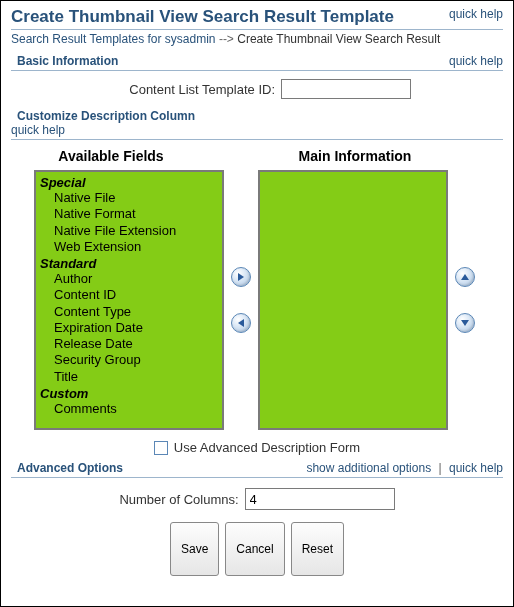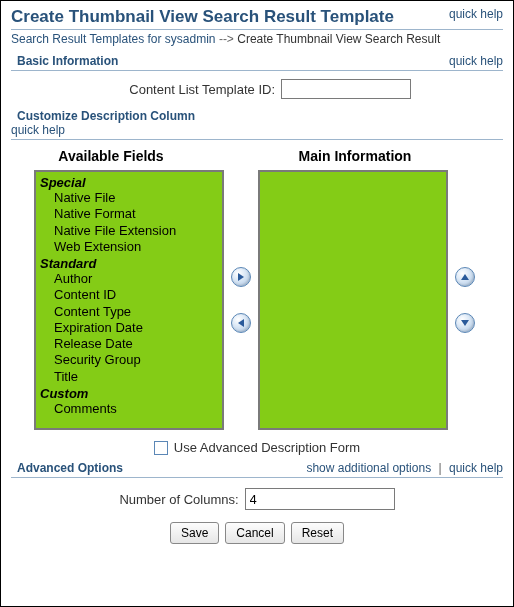--- a/index.html
+++ b/index.html
@@ -169,21 +169,21 @@
   }
   .button-row {
     display: flex;
     justify-content: center;
     gap: 6px;
   }
   .btn {
     background: linear-gradient(#fdfdfd,#e6e6e6);
     border: 1px solid #888;
     border-radius: 3px;
-    padding: 3px 10px;
+    padding: 19px 10px;
     font-size: 12px;
     cursor: pointer;
     color: #000;
   }
 </style>
 </head>
 <body>
 
 <div class="page">
 

